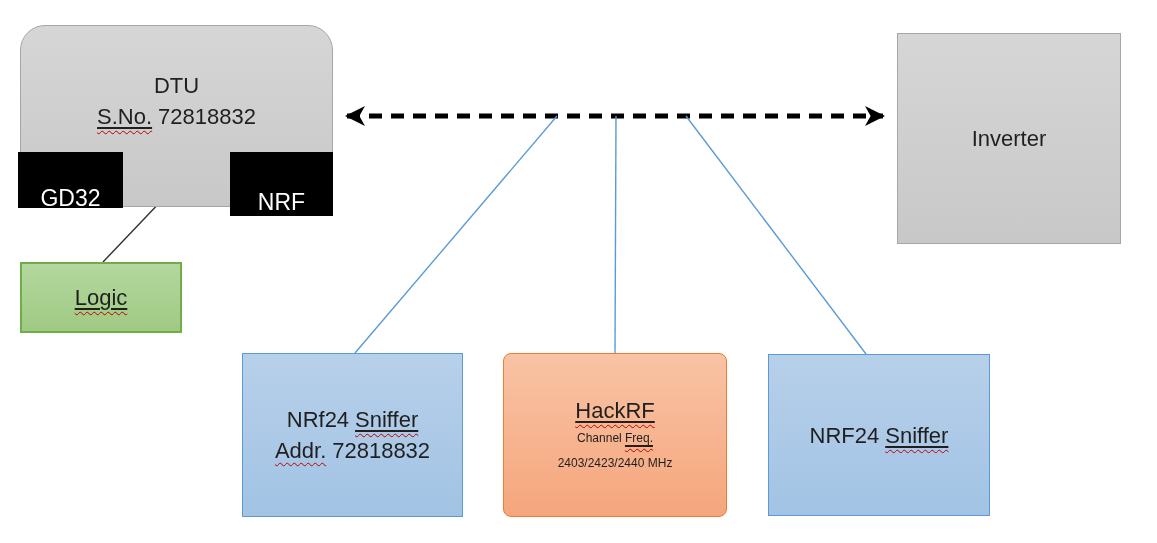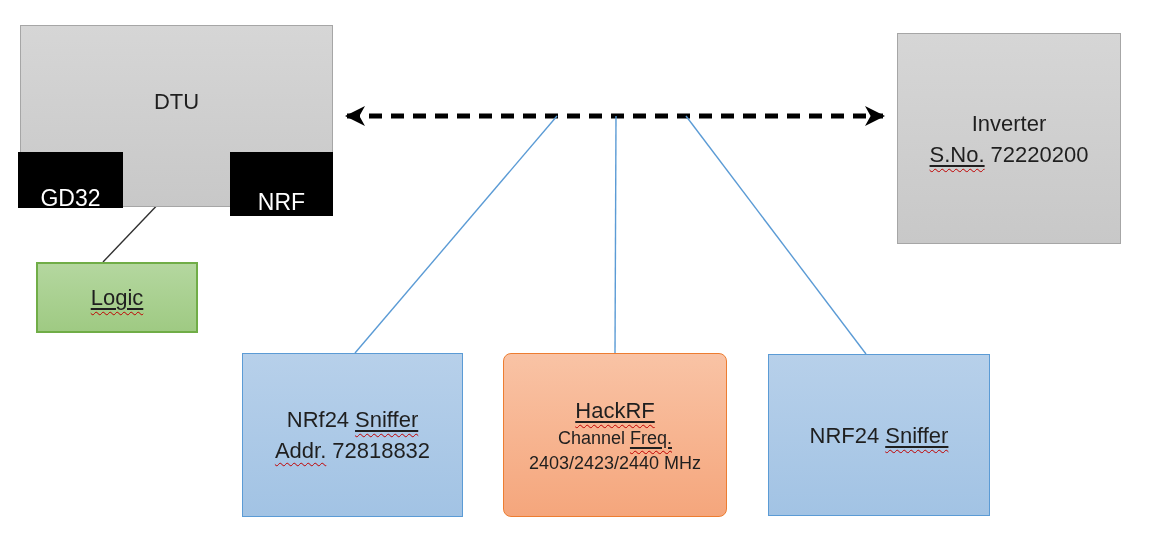--- a/index.html
+++ b/index.html
@@ -5,39 +5,39 @@
   html,body{margin:0;padding:0;background:#ffffff;}
   body{font-family:"Liberation Sans","DejaVu Sans",sans-serif;color:#1f1f1f;}
   #canvas{position:relative;width:1157px;height:543px;background:#ffffff;overflow:hidden;}
 
   .box{position:absolute;box-sizing:border-box;display:flex;flex-direction:column;
        align-items:center;justify-content:center;text-align:center;}
 
   .gray{background:linear-gradient(180deg,#d6d6d6 0%,#c8c8c8 100%);border:1px solid #a6a6a6;}
   .blue{background:linear-gradient(180deg,#b7d0ea 0%,#a2c3e4 100%);border:1.5px solid #5b9bd5;}
   .orange{background:linear-gradient(180deg,#f9c3a5 0%,#f5a67c 100%);border:1.5px solid #ed7d31;}
-  .green{background:linear-gradient(180deg,#b4d79f 0%,#9fca83 100%);border:2px solid #70ad47;margin-left:16px;}
+  .green{background:linear-gradient(180deg,#b4d79f 0%,#9fca83 100%);border:2px solid #70ad47;}
   .chip{position:absolute;box-sizing:border-box;background:#000000;color:#ffffff;
         display:flex;align-items:center;justify-content:center;}
 
   .big{font-size:22px;line-height:31px;}
-  .small{font-size:18px;line-height:25px;}
+  .small{font-size:12px;line-height:25px;}
   .chip-label{font-size:23px;margin-top:36px;}
 
   
   .u{text-decoration:underline;text-decoration-color:#1f1f1f;
      text-decoration-thickness:1.5px;text-underline-offset:3px;}
   
   .wv{text-decoration:underline wavy #c00000;text-decoration-thickness:1px;
       text-underline-offset:6px;}
   .wv-only{text-decoration:underline wavy #c00000;text-decoration-thickness:1px;
       text-underline-offset:4px;}
   .gap{margin-left:0.27em;}
 
-  #dtu-box{left:20px;top:25px;width:313px;height:182px;padding-bottom:30px;}
+  #dtu-box{left:20px;top:25px;width:313px;height:182px;padding-bottom:30px;border-radius:25px;}
   #gd32-chip{left:18px;top:152px;width:105px;height:56px;}
   #nrf-chip{left:230px;top:152px;width:103px;height:64px;}
   #logic-box{left:20px;top:262px;width:162px;height:71px;}
   #inverter-box{left:897px;top:33px;width:224px;height:211px;}
   #sniffer-left-box{left:242px;top:353px;width:221px;height:164px;}
   #hackrf-box{left:503px;top:353px;width:224px;height:164px;border-radius:8px;}
   #sniffer-right-box{left:768px;top:354px;width:222px;height:162px;}
 
   #connectors{position:absolute;left:0;top:0;width:1157px;height:543px;pointer-events:none;}
 </style>
@@ -64,39 +64,39 @@
 
     <line x1="557" y1="116" x2="355" y2="353" stroke="#5b9bd5" stroke-width="1.4"></line>
 
     <line x1="616" y1="116" x2="615" y2="353" stroke="#5b9bd5" stroke-width="1.4"></line>
 
     <line x1="686" y1="116" x2="866" y2="354" stroke="#5b9bd5" stroke-width="1.4"></line>
   </svg>
 
   <div id="dtu-box" class="box gray">
     <div class="big">DTU</div>
+    <div class="big">
+      <span class="u"><span class="wv">S.No.</span></span><span class="gap">72818832</span>
+    </div>
   </div>
 
   <div id="gd32-chip" class="chip">
     <span class="chip-label">GD32</span>
   </div>
 
   <div id="nrf-chip" class="chip">
     <span class="chip-label">NRF</span>
   </div>
 
   <div id="logic-box" class="box green">
     <span class="big u"><span class="wv">Logic</span></span>
   </div>
 
   <div id="inverter-box" class="box gray">
     <div class="big">Inverter</div>
-    <div class="big">
-      <span class="u"><span class="wv">S.No.</span></span><span class="gap">72220200</span>
-    </div>
   </div>
 
   <div id="sniffer-left-box" class="box blue">
     <div class="big">
       <span>NRf24</span><span class="gap u"><span class="wv">Sniffer</span></span>
     </div>
     <div class="big">
       <span class="wv-only">Addr.</span><span class="gap">72818832</span>
     </div>
   </div>

